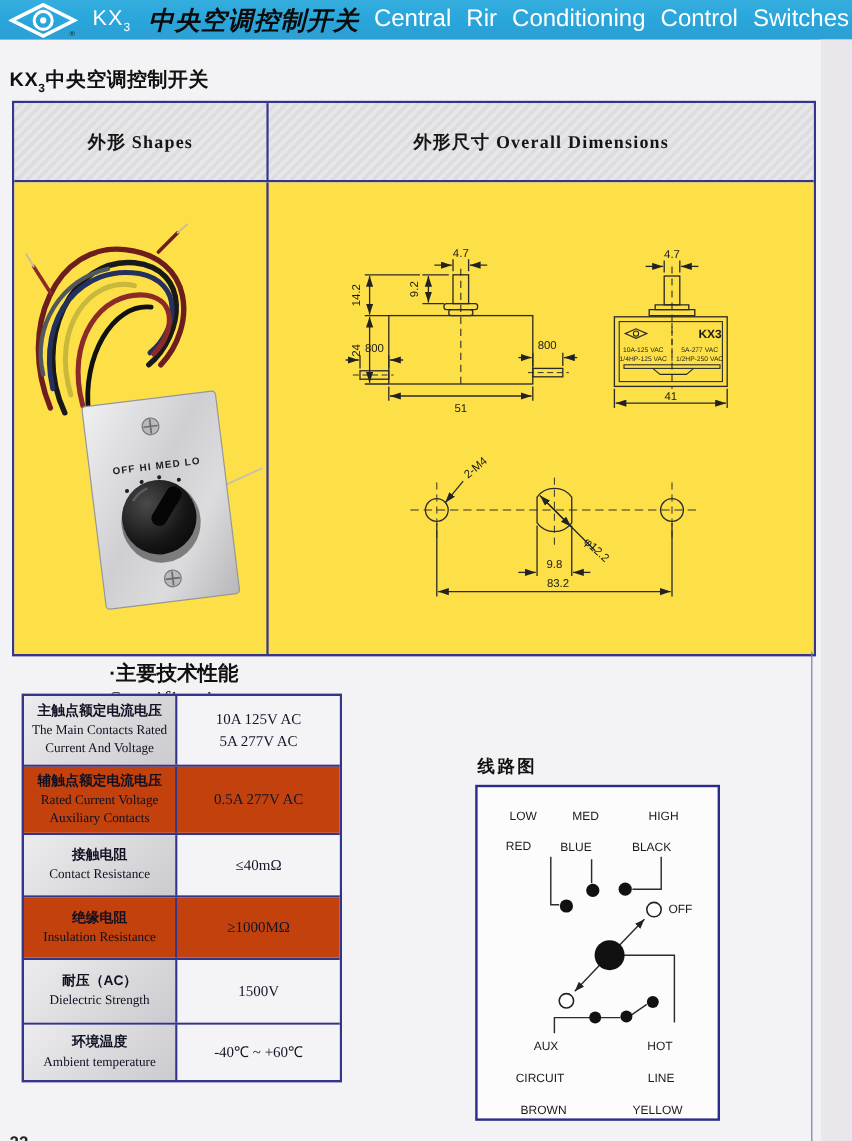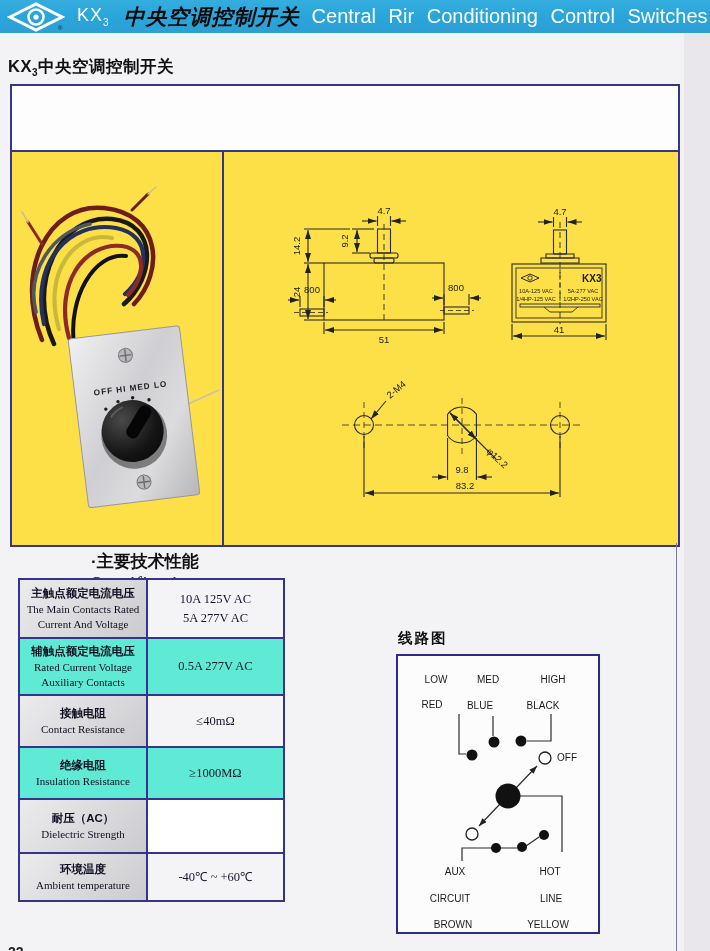--- a/index.html
+++ b/index.html
@@ -76,21 +76,21 @@
     text-align:center;padding:12px 3px;box-sizing:border-box;
   }
   .spec-value{
     flex:1;display:flex;flex-direction:column;align-items:center;justify-content:center;
     text-align:center;font-size:12.5px;color:#14142a;line-height:1.5;
   }
   .spec-label .cn{font-family:"Liberation Sans",sans-serif;font-weight:bold;font-size:11.5px;color:#101022;line-height:1.5;}
   .spec-label .en{font-size:11px;color:#101022;line-height:1.35;}
   .row-gray .spec-label{background:linear-gradient(135deg,#ececee 0%,#cbcbcf 100%);}
   .row-gray .spec-value{background:#f4f4f6;}
-  .row-blue .spec-label,.row-blue .spec-value{background:#5eead4;}
+  .row-blue .spec-label,.row-blue .spec-value{background:#c2410c;}
 
   
   .circuit-title{left:398px;top:629px;font-weight:bold;font-size:14.5px;color:#111;letter-spacing:2px;}
   .circuit-box{
     left:396px;top:654px;width:200px;height:276px;
     border:2px solid #2b2b8c;background:#fcfcfd;
   }
 
   
   .edge-strip{left:684px;top:33px;width:26px;height:918px;background:#e9e7ec;}
@@ -118,20 +118,26 @@
   <div class="htitle-cn">中央空调控制开关</div>
   <div class="htitle-en">Central Rir Conditioning Control Switches</div>
 </div>
 
 <div class="abs subtitle">
   <span>KX</span><sub>3</sub><span>中央空调控制开关</span>
 </div>
 
 <div class="abs shapes-table">
   <div class="shapes-head">
+    <div class="cell-shapes head-cell">
+      <span class="cn">外形 Shapes</span>
+    </div>
+    <div class="cell-dims head-cell">
+      <span class="cn">外形尺寸 Overall Dimensions</span>
+    </div>
   </div>
   <div class="shapes-body">
 
     <div class="cell-shapes body-cell">
       <svg width="210" height="393" viewBox="0 0 210 393">
         <defs>
           <linearGradient id="plateGrad" x1="0" y1="0" x2="1" y2="1">
             <stop offset="0" stop-color="#f0f0f1"></stop>
               <stop offset=".45" stop-color="#cfcfd3"></stop>
             <stop offset=".7" stop-color="#dcdcde"></stop>
@@ -359,20 +365,23 @@
         <span class="en">Insulation Resistance</span>
       </div>
     <div class="spec-value">
         <span>≥1000MΩ</span>
       </div>
   </div>
   <div class="spec-row row-gray" style="height:52px">
     <div class="spec-label">
         <span class="cn">耐压（AC）</span>
         <span class="en">Dielectric Strength</span>
+      </div>
+    <div class="spec-value">
+        <span>1500V</span>
       </div>
   </div>
   <div class="spec-row row-gray" style="height:46px">
     <div class="spec-label">
         <span class="cn">环境温度</span>
         <span class="en">Ambient temperature</span>
       </div>
     <div class="spec-value">
         <span>-40℃ ~ +60℃</span>
       </div>

